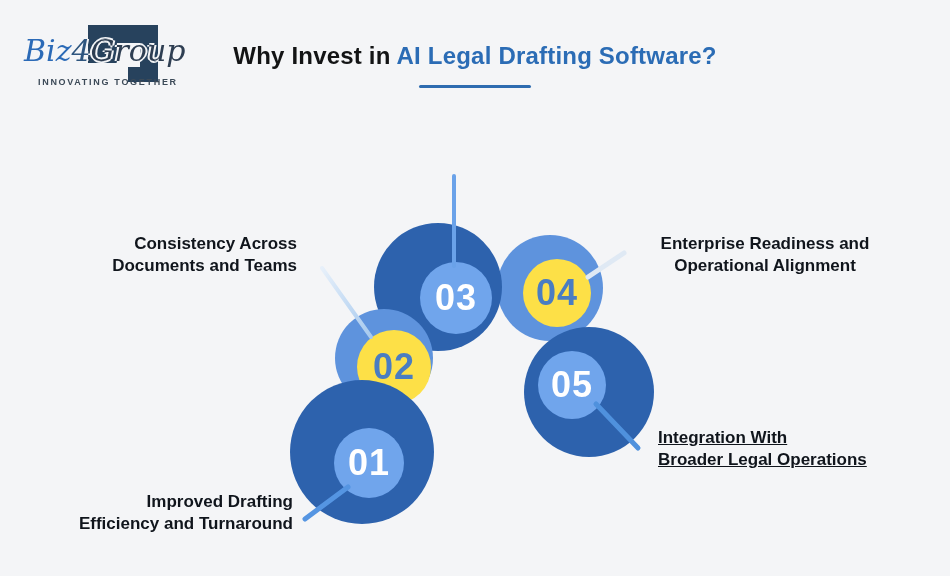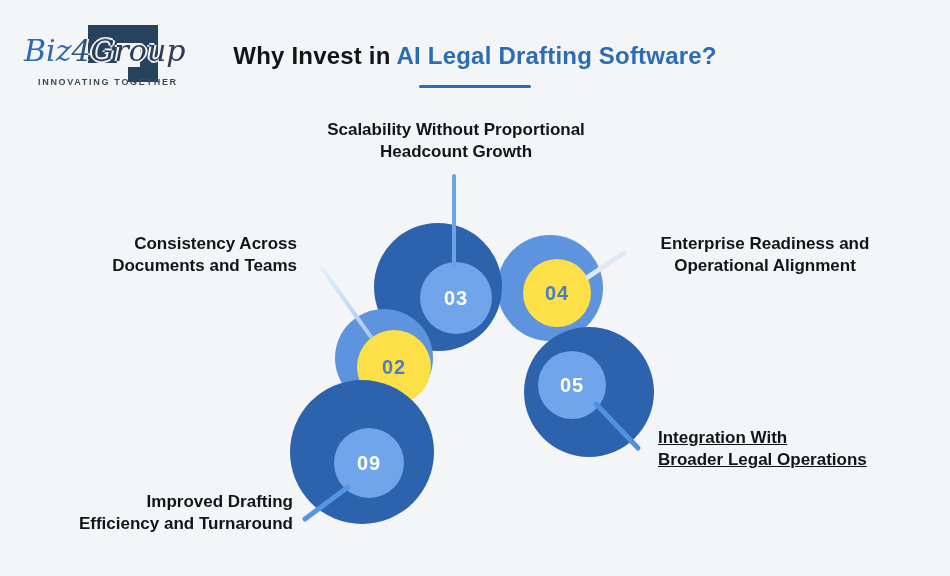--- a/index.html
+++ b/index.html
@@ -41,21 +41,21 @@
     margin:15px auto 0 auto;
   }
 
   
   .outer, .inner { position:absolute; border-radius:50%; }
   .outer.dark   { background:#2d62ad; }
   .outer.medium { background:#5e93dd; }
   .inner.medium { background:#70a5ec; }
   .inner.light  { background:#fde047; }
   .inner { display:flex; align-items:center; justify-content:center; }
-  .num { font-size:20px; font-weight:700; letter-spacing:1px; }
+  .num { font-size:36px; font-weight:700; letter-spacing:1px; }
   .num.on-medium { color:#ffffff; }
   .num.on-light  { color:#4a7dc2; }
 
   
   .s1-outer { left:290px; top:380px; width:144px; height:144px; z-index:5; }
   .s1-inner { left:334px; top:428px; width:70px;  height:70px;  z-index:5; }
   
   .s2-outer { left:335px; top:309px; width:98px;  height:98px;  z-index:4; }
   .s2-inner { left:357px; top:330px; width:74px;  height:74px;  z-index:4; }
   
@@ -117,39 +117,37 @@
     <span class="num on-medium">03</span>
   </div>
 
   <div class="outer medium s2-outer"></div>
   <div class="inner light  s2-inner">
     <span class="num on-light">02</span>
   </div>
 
   <div class="outer dark   s1-outer"></div>
   <div class="inner medium s1-inner">
-    <span class="num on-medium">09</span>
+    <span class="num on-medium">01</span>
   </div>
 
   <svg class="connectors" width="950" height="576" viewBox="0 0 950 576">
     <defs>
       <linearGradient id="g02" x1="0" y1="0" x2="1" y2="1">
         <stop offset="0" stop-color="#e7f0fa"></stop>
         <stop offset="1" stop-color="#a6c9ee"></stop>
       </linearGradient>
     </defs>
     <line x1="454" y1="176" x2="454" y2="266" stroke="#6aa2e9" stroke-width="4" stroke-linecap="round"></line>
     <line x1="322" y1="268" x2="371" y2="337" stroke="url(#g02)" stroke-width="4" stroke-linecap="round"></line>
     <line x1="588" y1="277" x2="624" y2="253" stroke="#dfe9f4" stroke-width="5" stroke-linecap="round"></line>
     <line x1="596" y1="404" x2="638" y2="448" stroke="#4f91dd" stroke-width="5" stroke-linecap="round"></line>
     <line x1="348" y1="487" x2="305" y2="519" stroke="#5595e2" stroke-width="5" stroke-linecap="round"></line>
   </svg>
 
-  <div class="lbl lbl-s3">Scalability Without Proportional
-Headcount Growth</div>
   <div class="lbl lbl-s2">Consistency Across
 Documents and Teams</div>
   <div class="lbl lbl-s4">Enterprise Readiness and
 Operational Alignment</div>
   <div class="lbl lbl-s5">Integration With
 Broader Legal Operations</div>
   <div class="lbl lbl-s1">Improved Drafting
 Efficiency and Turnaround</div>
 
 </div>

